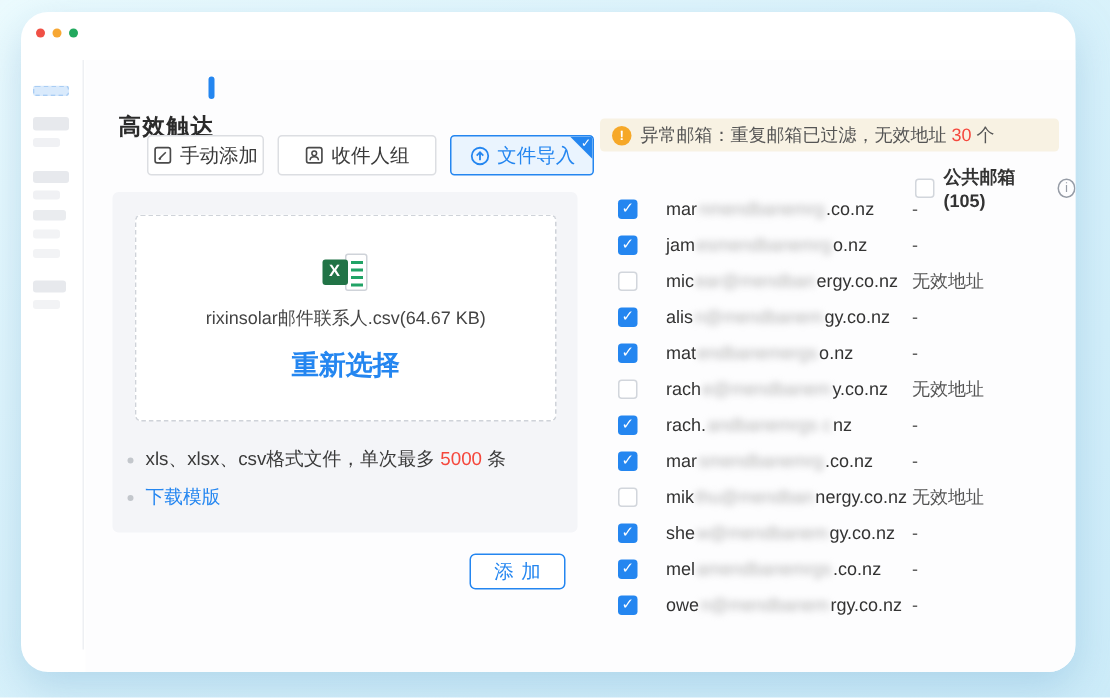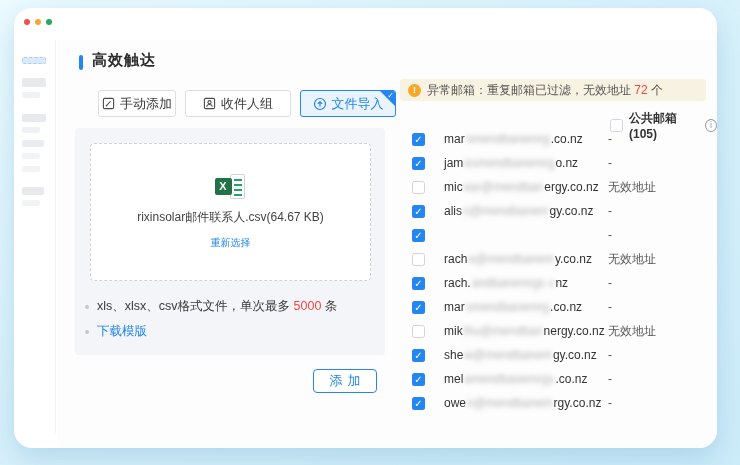--- a/index.html
+++ b/index.html
@@ -17,21 +17,21 @@
   }
   
   .dots { position:absolute; left:10px; top:11px; display:flex; gap:5px; }
   .dot { width:6px; height:6px; border-radius:50%; }
   
   .sidebar { position:absolute; left:0; top:32px; width:42px; height:393px; border-right:1px solid #eef0f3; }
   .sbar { position:absolute; left:8px; border-radius:2px; }
   .sbar.blue { background:#d9eafc; border:1px dashed #a9cdf4; }
   
   .content { position:absolute; left:43px; top:32px; right:0; bottom:0; background:#fdfdfe; }
-  .title-row { position:absolute; left:22px; top:11px; display:flex; align-items:flex-end; gap:9px; }
+  .title-row { position:absolute; left:22px; top:11px; display:flex; align-items:flex-end; gap:9px;flex-direction:column; }
   .title-bar { width:4px; height:15px; background:#2486f0; border-radius:2px; }
   .page-title { font-size:15px; font-weight:bold; color:#2b2b2b; letter-spacing:1px; }
   
   .tabs { position:absolute; left:41px; top:50px; display:flex; gap:9px; }
   .tab {
     position:relative; height:27px; display:flex; align-items:center; justify-content:center;
     gap:5px; background:#fff; border:1px solid #dcdee2; border-radius:3px;
     font-size:13px; color:#3a3a3a; cursor:pointer; overflow:hidden;
   }
   .tab.t1 { width:78px; } .tab.t2 { width:106px; } .tab.t3 { width:96px; }
@@ -62,21 +62,21 @@
   .drop-box { position:absolute; left:15px; top:15px; width:281px; height:138px;
     background:#fff; border:1px dashed #cfd3d9; border-radius:4px;
     display:flex; flex-direction:column; align-items:center; justify-content:center; }
   .xls-icon { position:relative; width:32px; height:27px; margin-bottom:8px; }
   .xls-doc { position:absolute; right:2px; top:0; width:15px; height:25px;
     background:#fff; border:1px solid #cfd3d9; border-radius:2px; }
   .xls-doc i { position:absolute; left:3px; right:2px; height:2px; background:#21a366; }
   .xls-sq { position:absolute; left:0; top:4px; width:17px; height:17px; background:#217346;
     color:#fff; font-size:11px; font-weight:bold; text-align:center; line-height:17px; border-radius:2px; }
   .file-name { font-size:12px; color:#444; margin-bottom:10px; }
-  .reselect { font-size:10px; color:#2486f0; cursor:pointer; }
+  .reselect { font-size:18px; color:#2486f0; cursor:pointer;font-weight:bold; }
   .bullet-row { position:absolute; display:flex; align-items:center; gap:8px;text-align:center; }
   .bullet-dot { width:4px; height:4px; border-radius:50%; background:#c3c7cc; flex:0 0 auto; }
   .bullet-text { font-size:12.5px; color:#3a3a3a; }
   .bullet-text .red { color:#f5483d; }
   .link { color:#2486f0; cursor:pointer; }
   .add-btn { position:absolute; left:256px; top:329px; width:64px; height:24px;
     background:#fff; border:1px solid #2486f0; border-radius:4px; color:#2486f0;
     font-size:13px; letter-spacing:5px; text-indent:5px; line-height:22px; text-align:center;
     cursor:pointer; font-family:inherit; }
   
@@ -139,21 +139,21 @@
           <path d="M7 9.8 V4.8 M4.8 6.8 L7 4.5 L9.2 6.8" fill="none" stroke="#2486f0" stroke-width="1.2"></path>
         </svg>
         <span>文件导入</span>
         <span class="ribbon"></span>
         <i class="ribbon-check">✓</i>
       </div>
     </div>
 
     <div class="banner">
       <span class="warn-ico">!</span>
-      <span class="banner-text"><span>异常邮箱：重复邮箱已过滤，无效地址 </span><span class="red">72</span><span> 个</span></span>
+      <span class="banner-text"><span>异常邮箱：重复邮箱已过滤，无效地址 </span><span class="red">30</span><span> 个</span></span>
     </div>
 
     <div class="public-row">
       <span class="cb off"></span>
       <span class="public-label">公共邮箱(105)</span>
       <i class="info-ico">i</i>
     </div>
 
     <div class="upload-panel">
       <div class="drop-box">
@@ -197,20 +197,21 @@
           <span class="email"><span>mic</span><span class="masked">ear@mendban</span><span>ergy.co.nz</span></span>
           <span class="status">无效地址</span>
         </div>
         <div class="email-row">
           <span class="cb on">✓</span>
           <span class="email"><span>alis</span><span class="masked">n@mendbanem</span><span>gy.co.nz</span></span>
           <span class="status">-</span>
         </div>
         <div class="email-row">
           <span class="cb on">✓</span>
+          <span class="email"><span>mat</span><span class="masked">endbanemergs</span><span>o.nz</span></span>
           <span class="status">-</span>
         </div>
         <div class="email-row">
           <span class="cb off"></span>
           <span class="email"><span>rach</span><span class="masked">e@mendbanem</span><span>y.co.nz</span></span>
           <span class="status">无效地址</span>
         </div>
         <div class="email-row">
           <span class="cb on">✓</span>
           <span class="email"><span>rach.</span><span class="masked">andbanemrgs c</span><span>nz</span></span>

